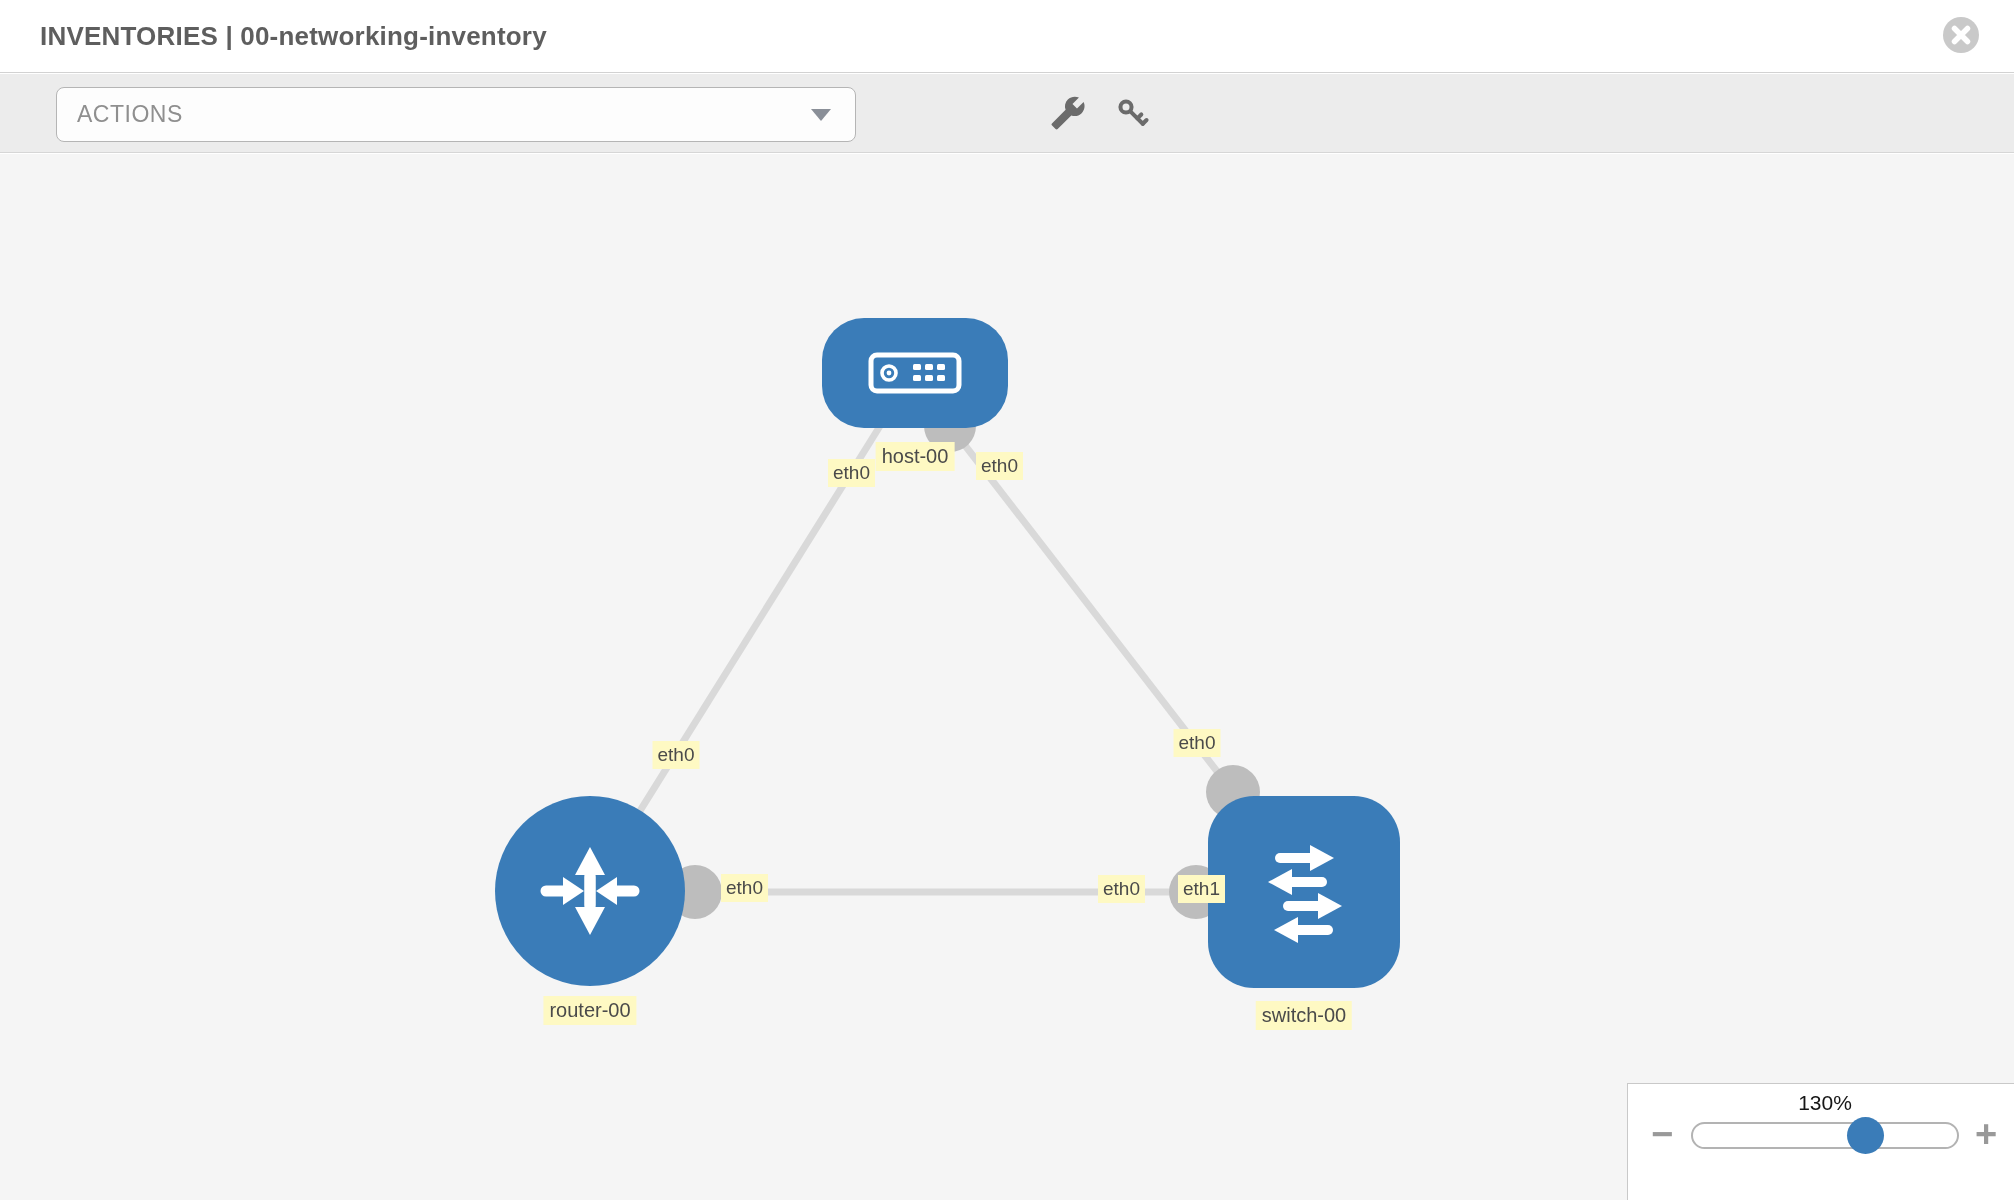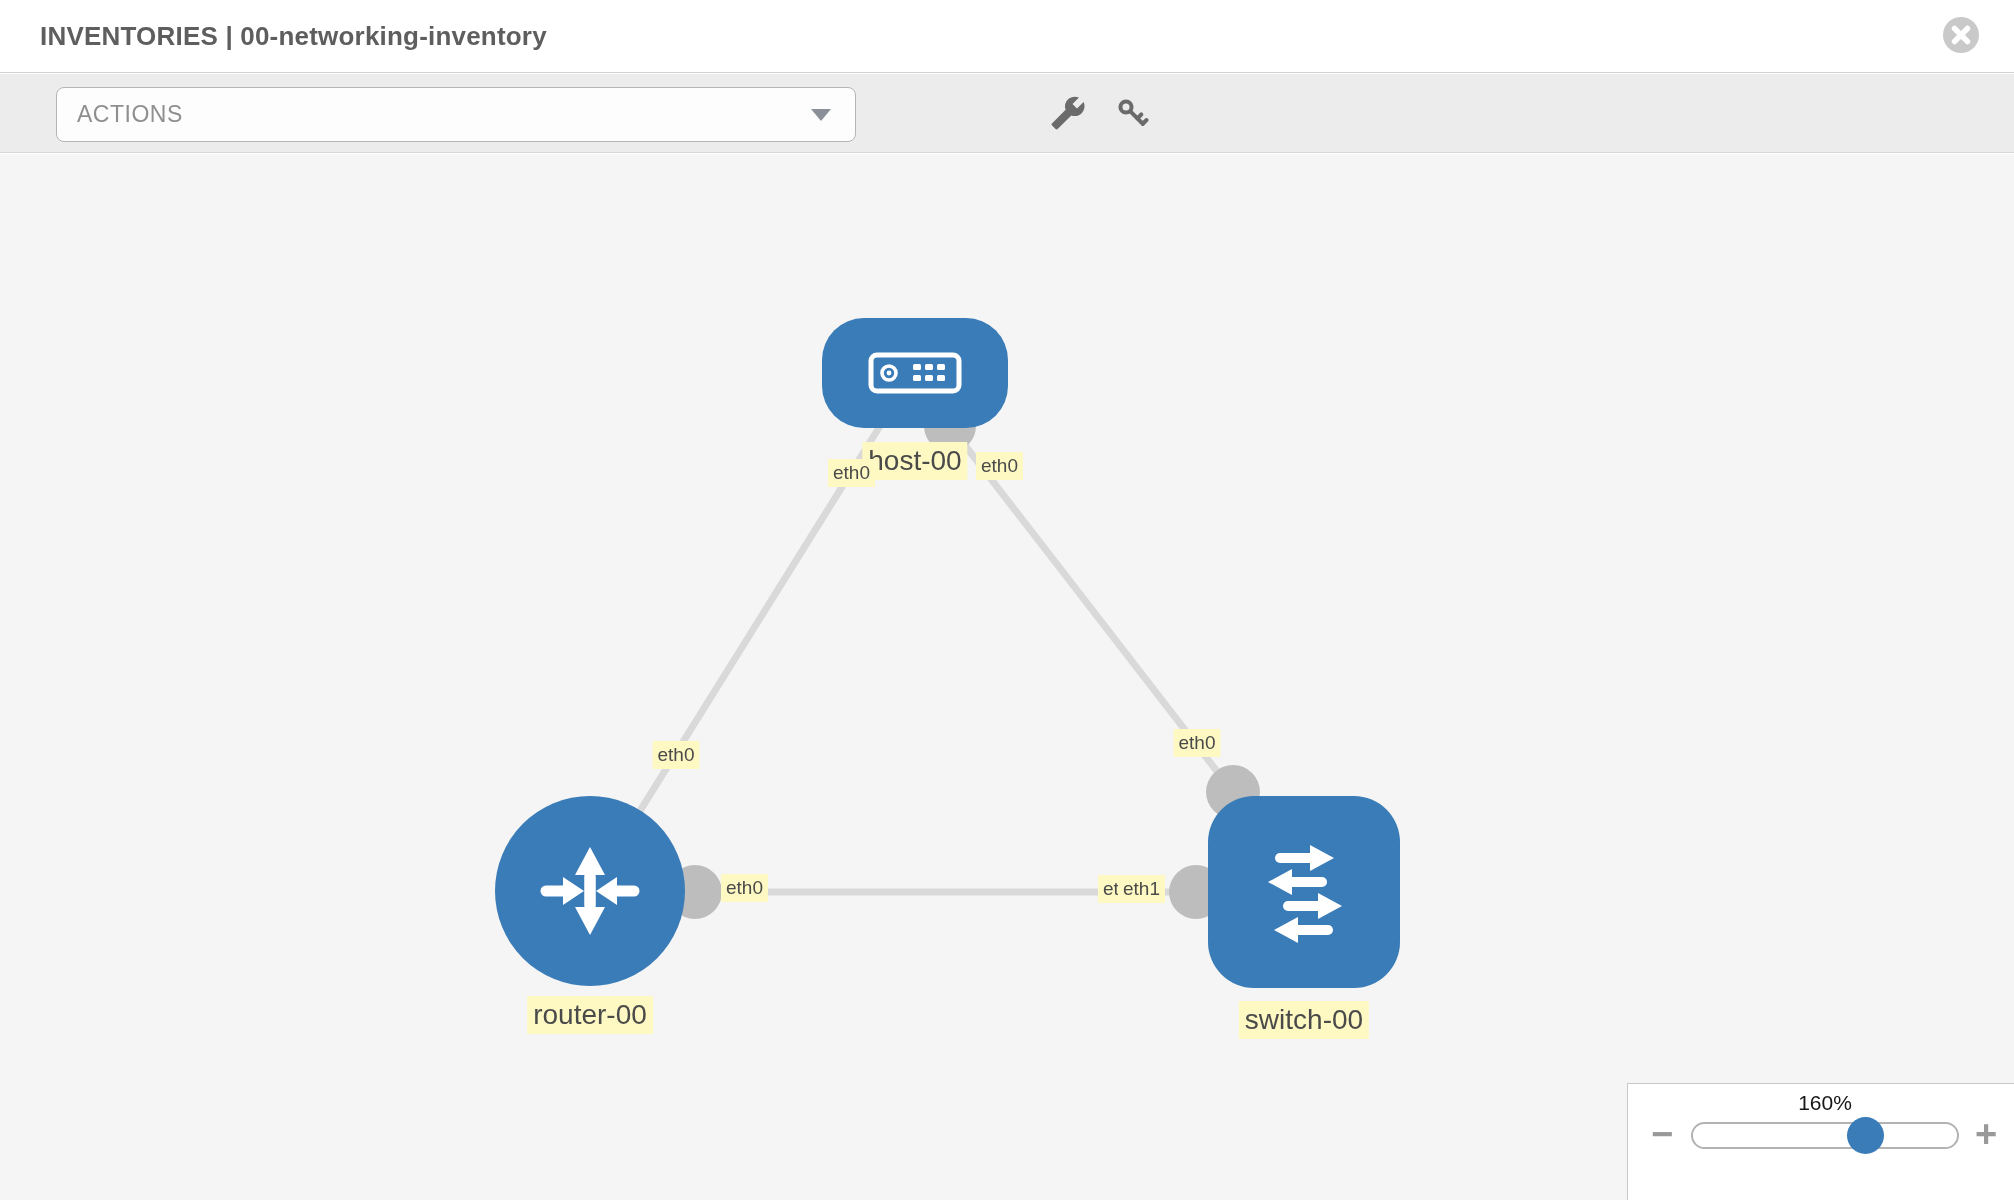--- a/index.html
+++ b/index.html
@@ -48,21 +48,21 @@
     background:#f5f5f5;
   }
   .links-layer { position:absolute; left:0; top:0; }
   .node { position:absolute; background:#3a7cb8; display:flex; align-items:center; justify-content:center; cursor:pointer; }
   .node-host   { left:822px; top:164px; width:186px; height:110px; border-radius:42px; }
   .node-router { left:495px; top:642px; width:190px; height:190px; border-radius:50%; }
   .node-switch { left:1208px; top:642px; width:192px; height:192px; border-radius:46px; }
   .label {
     position:absolute; background:#fef9c3; color:#4a4a4a; white-space:nowrap;
   }
-  .node-label { font-size:28px; padding:3px 6px; transform:translateX(-50%); }
+  .node-label { font-size:20px; padding:3px 6px; transform:translateX(-50%); }
   .iface-label { font-size:19px; padding:3px 5px; }
   .center-x { transform:translateX(-50%); }
   
   .zoom-panel {
     position:absolute; left:1627px; top:1083px; width:387px; height:117px;
     background:#ffffff; border-left:1px solid #c9c9c9; border-top:1px solid #c9c9c9;
   }
   .zoom-level {
     position:absolute; left:63px; top:7px; width:268px; text-align:center;
     font-size:21px; color:#161616;
@@ -184,23 +184,23 @@
   <div class="label node-label" style="left:915px; top:288px;">host-00</div>
   <div class="label node-label" style="left:590px; top:842px;">router-00</div>
   <div class="label node-label" style="left:1304px; top:847px;">switch-00</div>
 
   <div class="label iface-label" style="left:828px; top:305px;">eth0</div>
   <div class="label iface-label" style="left:976px; top:298px;">eth0</div>
   <div class="label iface-label center-x" style="left:676px; top:587px;">eth0</div>
   <div class="label iface-label center-x" style="left:1197px; top:575px;">eth0</div>
   <div class="label iface-label" style="left:721px; top:720px;">eth0</div>
   <div class="label iface-label" style="left:1098px; top:721px;">eth0</div>
-  <div class="label iface-label" style="left:1118px; top:721px;">eth1</div>
+  <div class="label iface-label" style="left:1178px; top:721px;">eth1</div>
 </div>
 
 <div class="zoom-panel">
-  <div class="zoom-level">160%</div>
+  <div class="zoom-level">130%</div>
   <button class="zoom-btn zoom-out">−</button>
   <div class="zoom-track">
     <div class="zoom-thumb"></div>
   </div>
   <button class="zoom-btn zoom-in">+</button>
 </div>
 
 </body></html>

